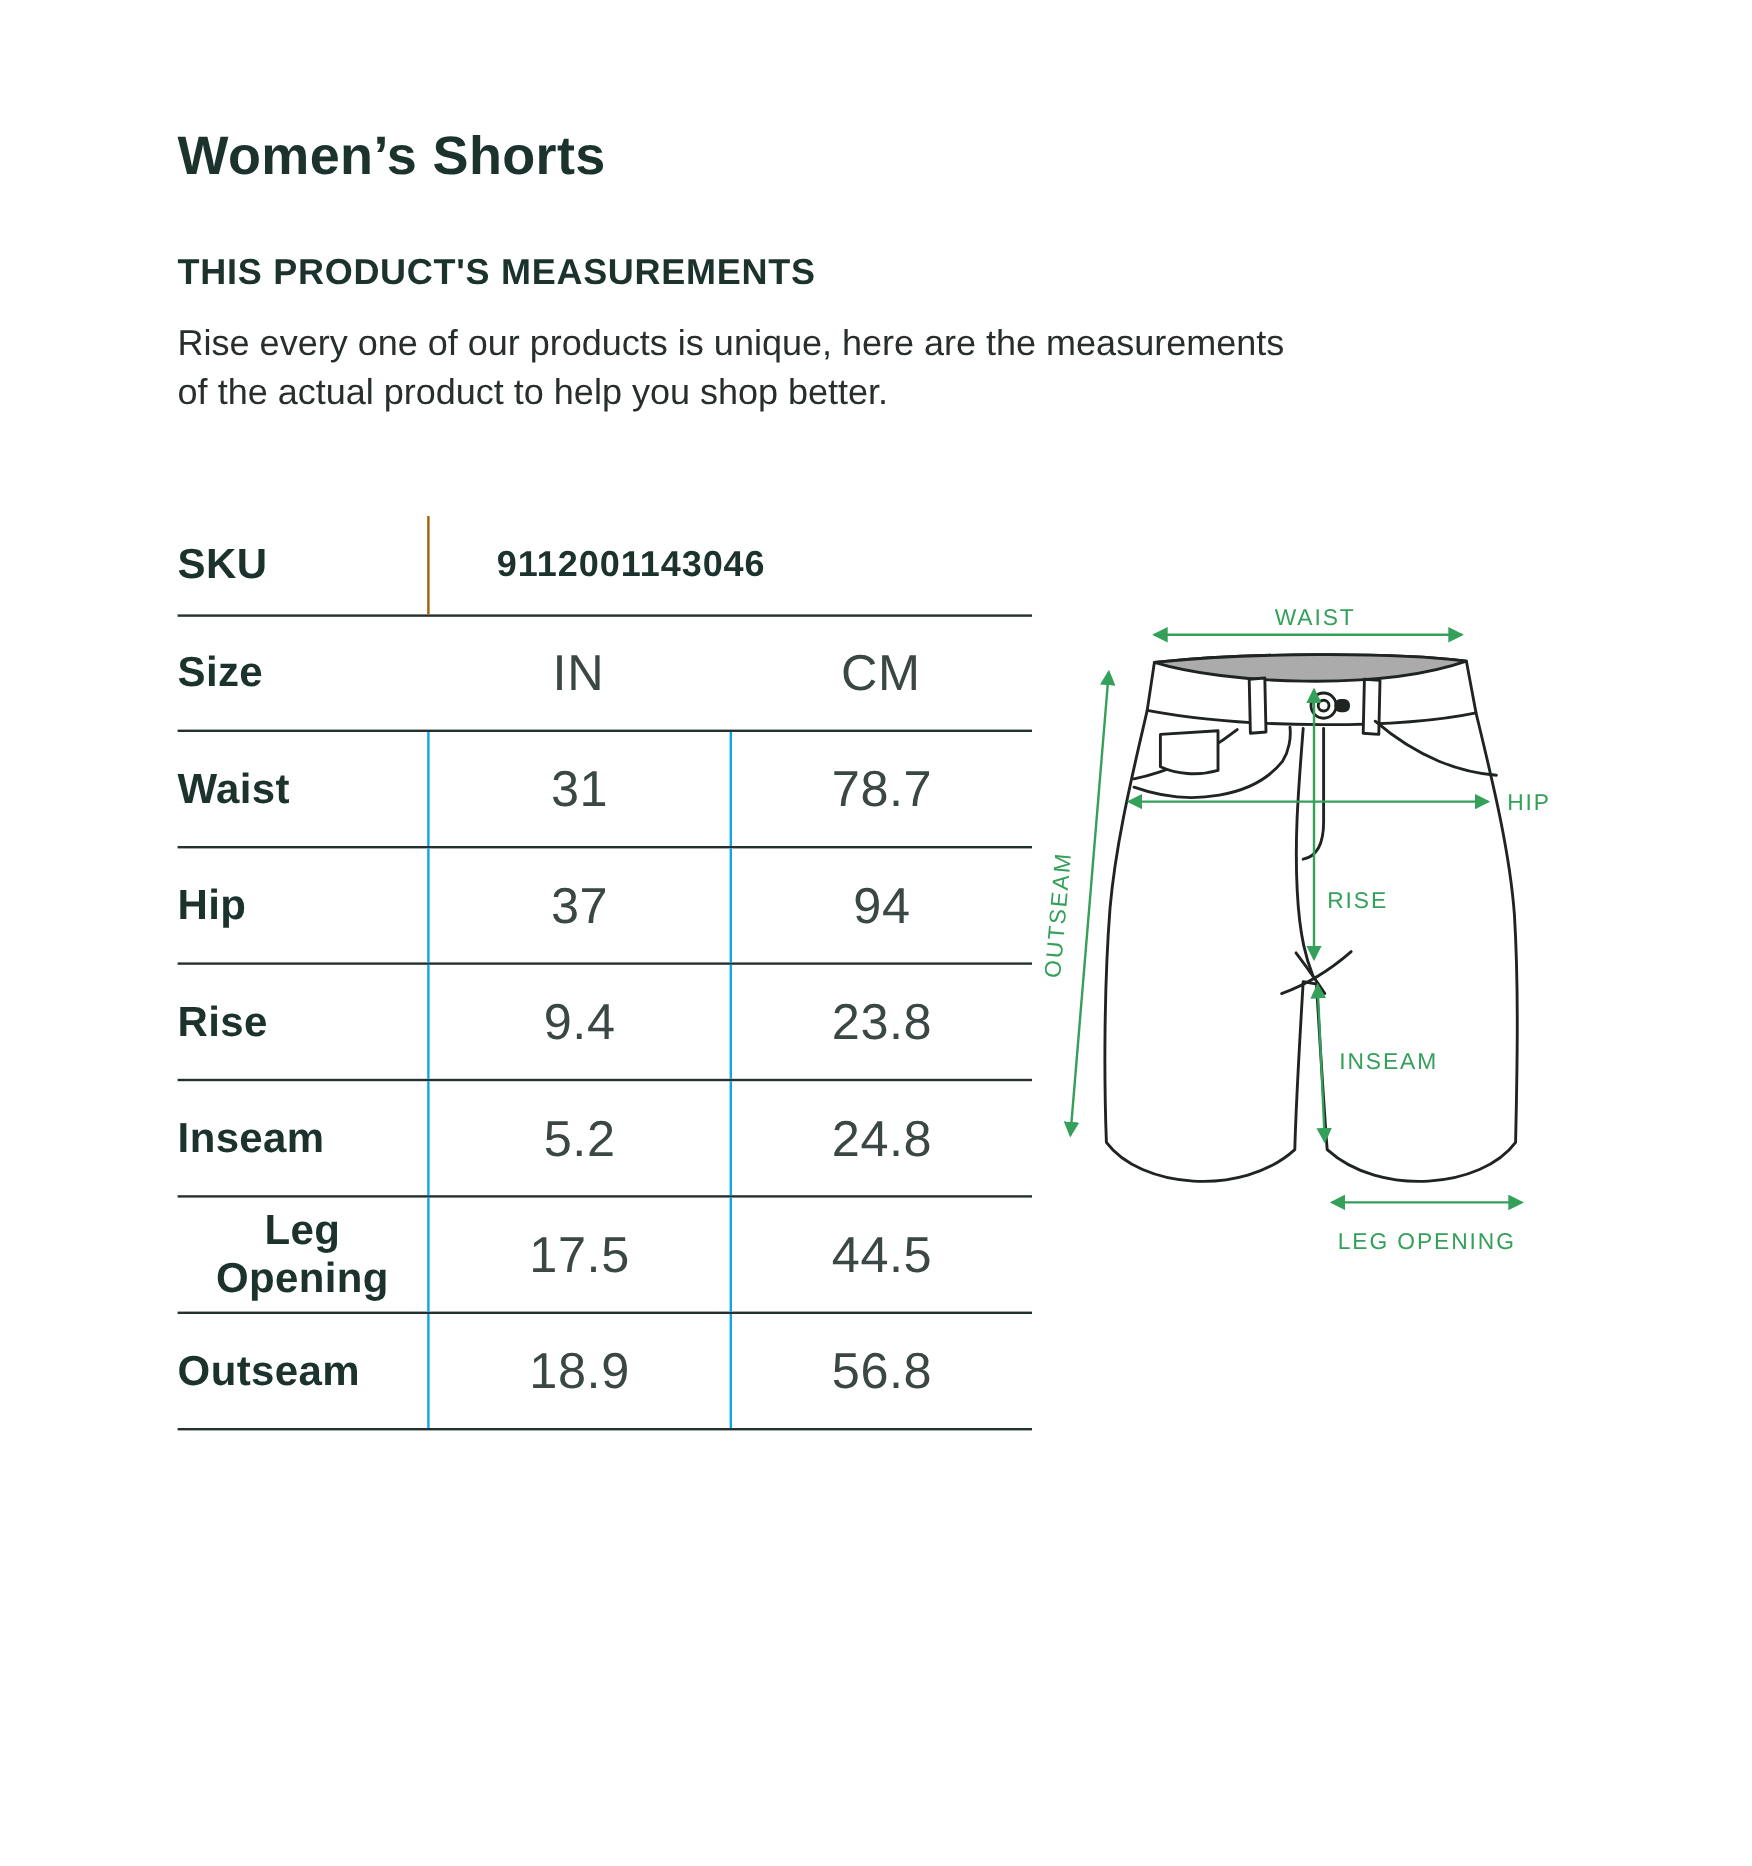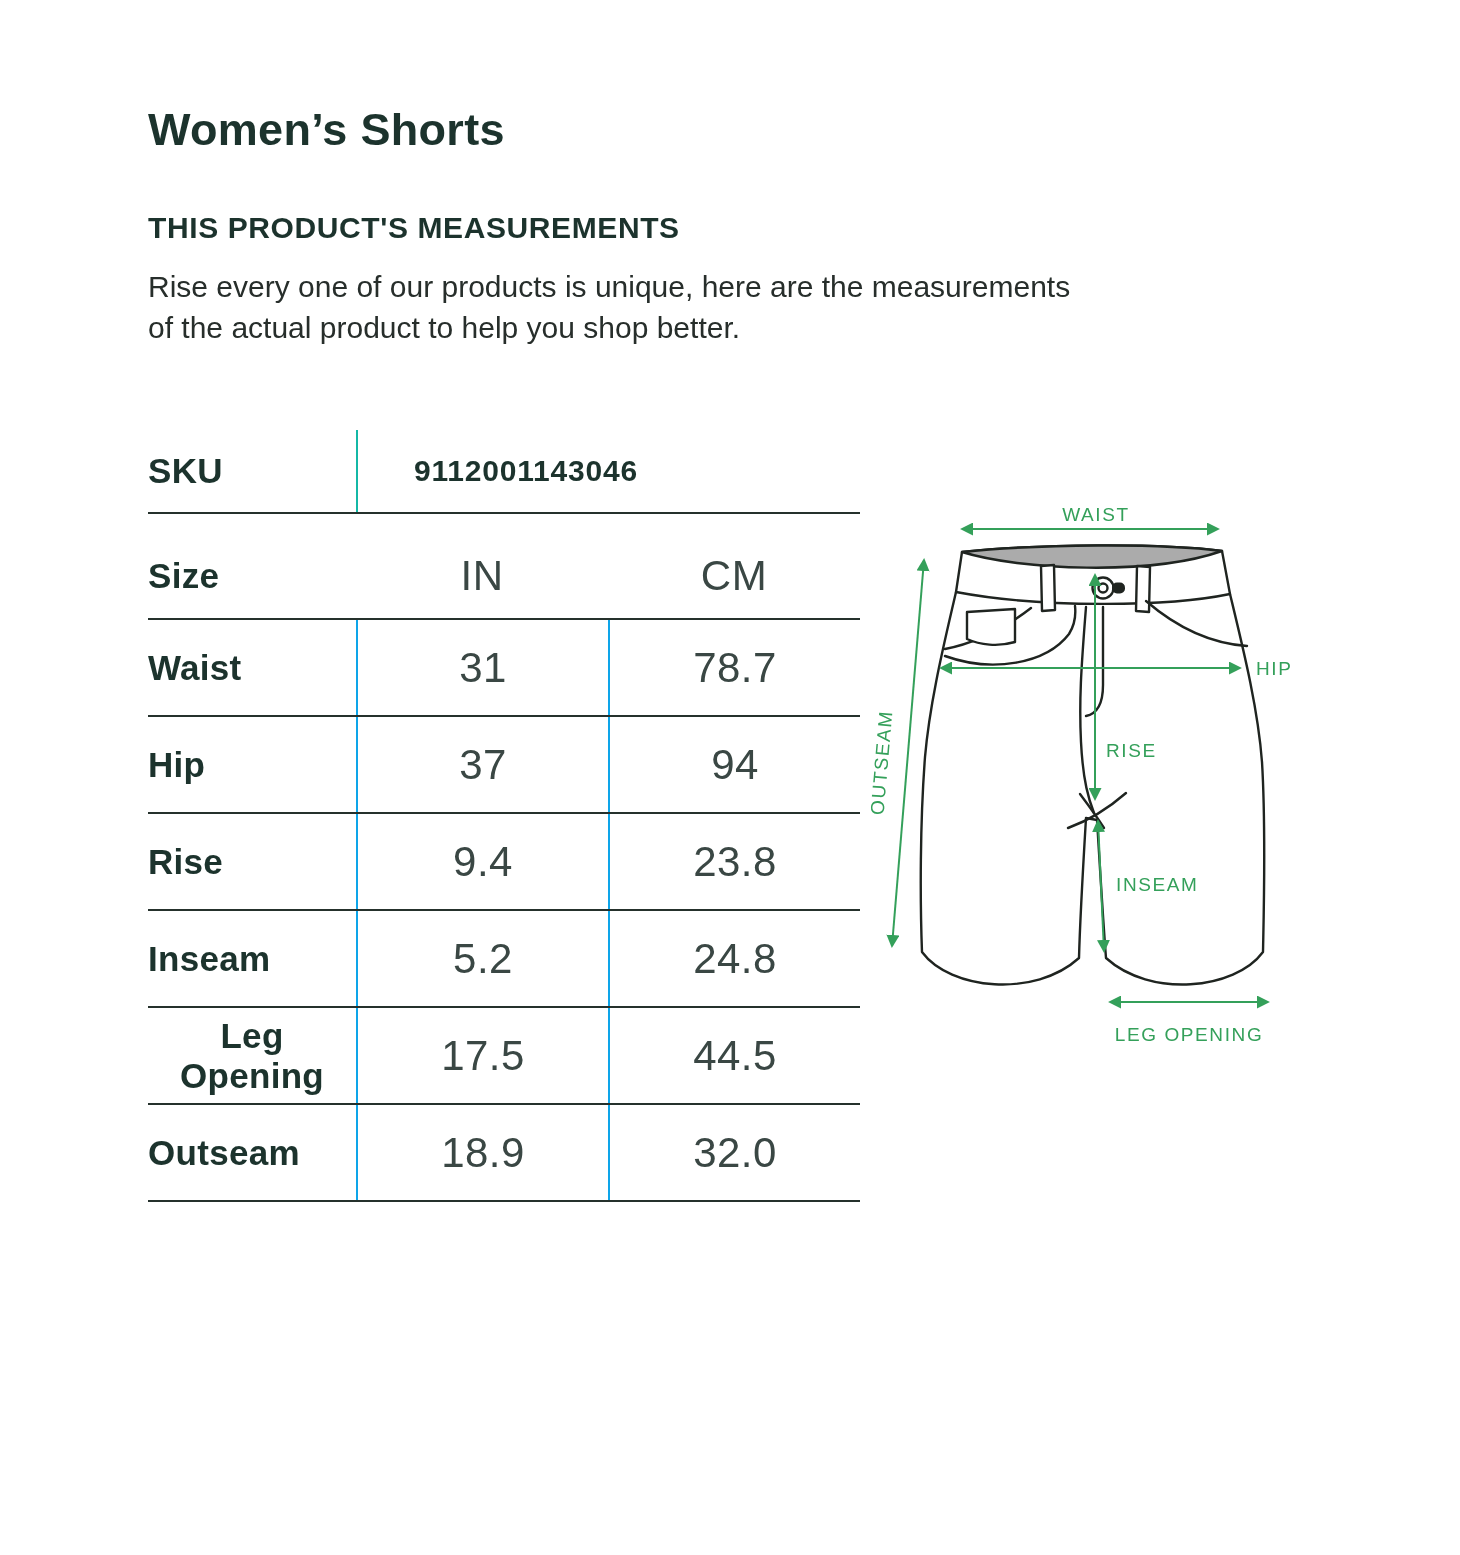--- a/index.html
+++ b/index.html
@@ -17,30 +17,30 @@
     font-size:30px; font-weight:700; color:#1C332D; letter-spacing:0.6px;
   }
   .intro {
     position:absolute; left:148px; top:266px;
     font-size:30px; font-weight:400; color:#272E2B; line-height:41px; white-space:nowrap;
   }
   
   .meas-table { position:absolute; left:148px; top:430px; width:712px;text-align:center; }
   .row { display:flex; width:712px; border-bottom:2px solid #25312C; }
   .sku-row  { height:84px; }
-  .size-row { height:86px;margin-top:20px; }
+  .size-row { height:96px; }
   .data-row { height:97px; }
   .cell { display:flex; align-items:center; }
   .c-label { width:208px; justify-content:flex-start;
              font-size:35px; font-weight:700; color:#1C332D; letter-spacing:0.3px; }
   .c-val   { width:252px; justify-content:center;
              font-size:42px; font-weight:400; color:#3A4744; letter-spacing:0.5px; }
   .data-row .c-val { border-left:2px solid #0ea5e9; }
   .sku-row .c-skuval {
-    width:504px; border-left:2px solid #14b8a6; padding-left:56px;
+    width:504px; border-left:2px solid #a16207; padding-left:56px;
     font-size:30px; font-weight:700; color:#1C332D; letter-spacing:0.8px;
   }
   .size-row .c-val { border-left:none; }
   
   .diagram { position:absolute; left:855px; top:475px; width:470px; height:590px; }
   .dlab { font-family:"Liberation Sans", sans-serif; font-size:19px; letter-spacing:1.6px; fill:#34A05A; }
   .arrow { stroke:#34A05A; stroke-width:2; fill:none; }
   .ink   { stroke:#1F2420; stroke-width:2.4; fill:none; stroke-linecap:round; stroke-linejoin:round; }
   .ink-fill-white { fill:#ffffff; }
   .ink-fill-gray  { fill:#ABABAB; }
@@ -86,21 +86,21 @@
     <div class="cell c-val">24.8</div>
   </div>
   <div class="row data-row">
     <div class="cell c-label">Leg Opening</div>
     <div class="cell c-val">17.5</div>
     <div class="cell c-val">44.5</div>
   </div>
   <div class="row data-row">
     <div class="cell c-label">Outseam</div>
     <div class="cell c-val">18.9</div>
-    <div class="cell c-val">32.0</div>
+    <div class="cell c-val">56.8</div>
   </div>
 </div>
 
 <svg class="diagram" viewBox="855 475 470 590">
   <defs>
     <marker id="ah" viewBox="0 0 10 10" refX="8.5" refY="5" markerWidth="6.5" markerHeight="6.5" orient="auto-start-reverse">
       <path d="M0,0 L10,5 L0,10 z" fill="#34A05A"></path>
     </marker>
   </defs>
 

